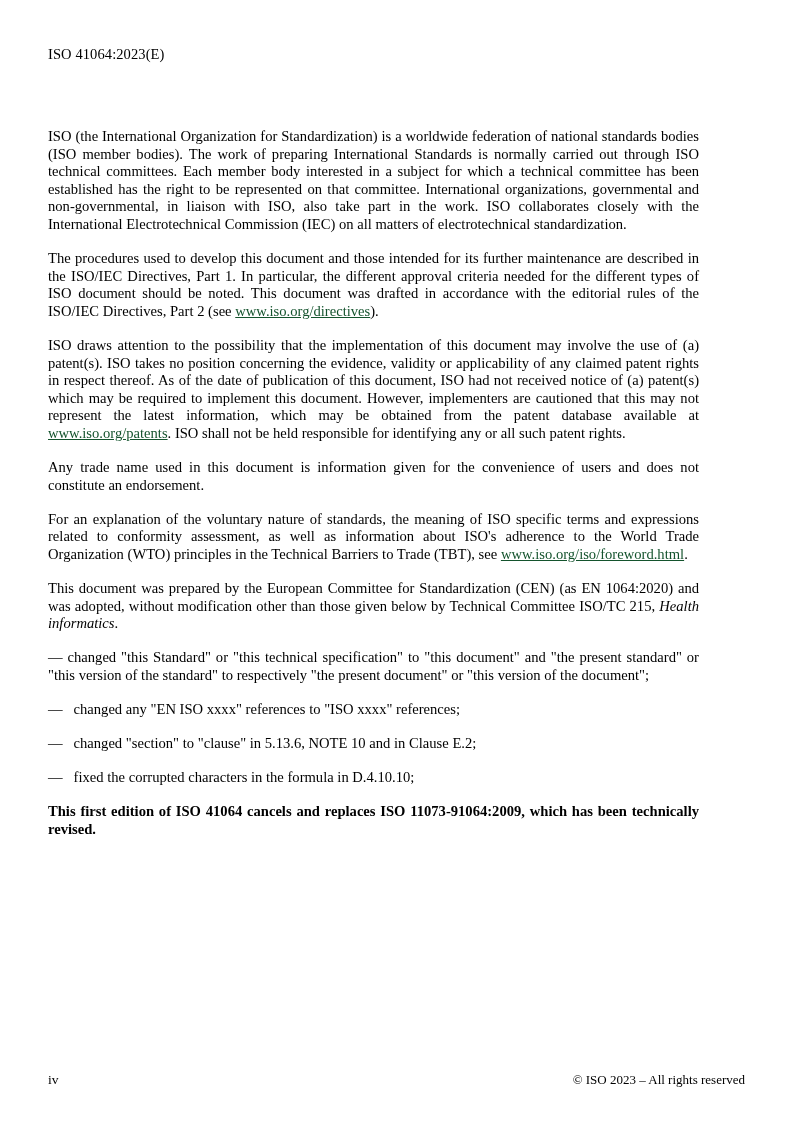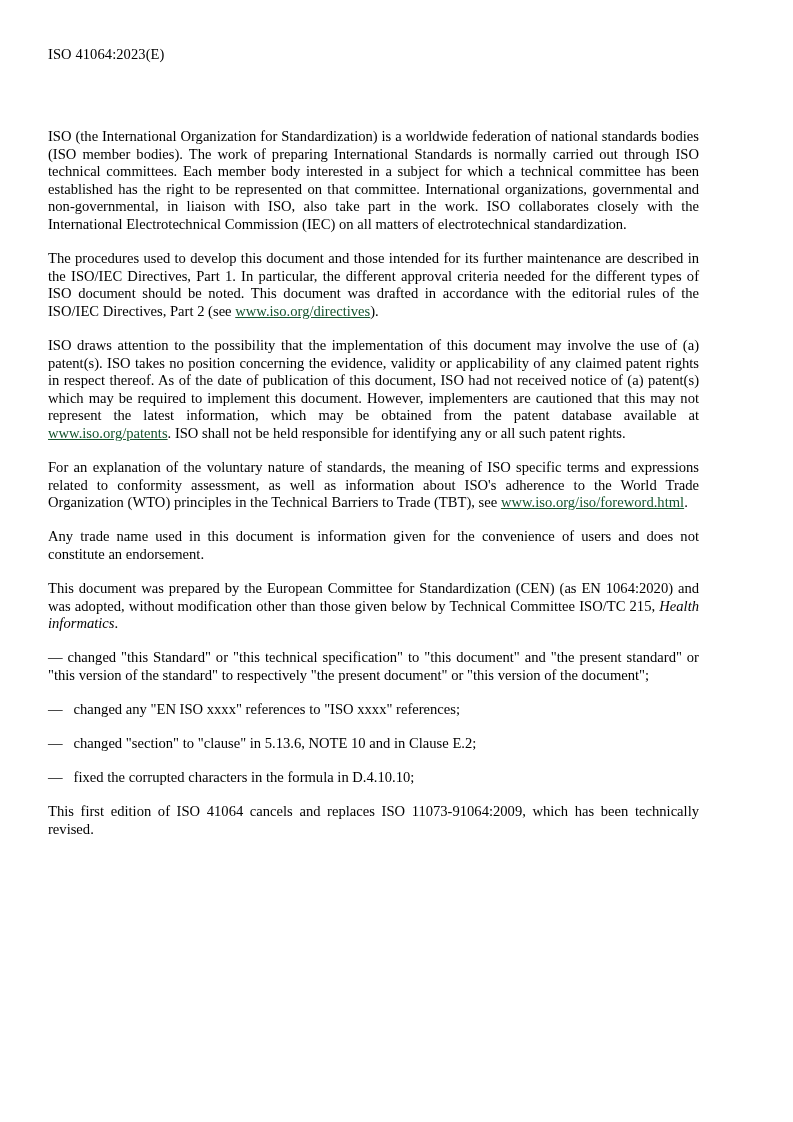--- a/index.html
+++ b/index.html
@@ -73,20 +73,21 @@
     text-align: left;
   }
   li.change-item .dash-mark {
     white-space: pre;
   }
   p.closing-par {
     font-size: 14.6px;
     line-height: 17.6px;
     text-align: justify;
     margin: 6px 0 0 0;
+    font-weight: bold;
   }
   .footer {
     position: absolute;
     left: 48px;
     right: 48px;
     top: 1072px;
     display: flex;
     justify-content: space-between;
     align-items: baseline;
     font-size: 13px;
@@ -107,31 +108,35 @@
 
   <div class="content">
 
 
     <p class="body-par">ISO (the International Organization for Standardization) is a worldwide federation of national standards bodies (ISO member bodies). The work of preparing International Standards is normally carried out through ISO technical committees. Each member body interested in a subject for which a technical committee has been established has the right to be represented on that committee. International organizations, governmental and non-governmental, in liaison with ISO, also take part in the work. ISO collaborates closely with the International Electrotechnical Commission (IEC) on all matters of electrotechnical standardization.</p>
 
     <p class="body-par"><span>The procedures used to develop this document and those intended for its further maintenance are described in the ISO/IEC Directives, Part 1. In particular, the different approval criteria needed for the different types of ISO document should be noted. This document was drafted in accordance with the editorial rules of the ISO/IEC Directives, Part 2 (see </span><a class="ext-link" href="#">www.iso.org/directives</a><span>).</span></p>
 
     <p class="body-par"><span>ISO draws attention to the possibility that the implementation of this document may involve the use of (a) patent(s). ISO takes no position concerning the evidence, validity or applicability of any claimed patent rights in respect thereof. As of the date of publication of this document, ISO had not received notice of (a) patent(s) which may be required to implement this document. However, implementers are cautioned that this may not represent the latest information, which may be obtained from the patent database available at </span><a class="ext-link" href="#">www.iso.org/patents</a><span>. ISO shall not be held responsible for identifying any or all such patent rights.</span></p>
 
+    <p class="body-par">Any trade name used in this document is information given for the convenience of users and does not constitute an endorsement.</p>
+
     <p class="body-par"><span>For an explanation of the voluntary nature of standards, the meaning of ISO specific terms and expressions related to conformity assessment, as well as information about ISO's adherence to the World Trade Organization (WTO) principles in the Technical Barriers to Trade (TBT), see </span><a class="ext-link" href="#">www.iso.org/iso/foreword.html</a><span>.</span></p>
-
-    <p class="body-par">Any trade name used in this document is information given for the convenience of users and does not constitute an endorsement.</p>
 
     <p class="body-par"><span>This document was prepared by the European Committee for Standardization (CEN) (as EN 1064:2020) and was adopted, without modification other than those given below by Technical Committee ISO/TC 215, </span><i class="italic-title">Health informatics</i><span>.</span></p>
 
     <ul class="change-list">
         <li class="change-item flow"><span class="dash-mark">— </span><span>changed "this Standard" or "this technical specification" to "this document" and "the present standard" or "this version of the standard" to respectively "the present document" or "this version of the document";</span></li>
         <li class="change-item hanging"><span class="dash-mark">—   </span><span>changed any "EN ISO xxxx" references to "ISO xxxx" references;</span></li>
         <li class="change-item hanging"><span class="dash-mark">—   </span><span>changed "section" to "clause" in 5.13.6, NOTE 10 and in Clause E.2;</span></li>
         <li class="change-item hanging"><span class="dash-mark">—   </span><span>fixed the corrupted characters in the formula in D.4.10.10;</span></li>
       </ul>
 
     <p class="closing-par">This first edition of ISO 41064 cancels and replaces ISO 11073-91064:2009, which has been technically revised.</p>
 
   </div>
 
+  <div class="footer">
+    <span class="page-num">iv</span>
+    <span class="copyright">© ISO 2023 – All rights reserved</span>
+  </div>
 
 </div>
 
 </body></html>

